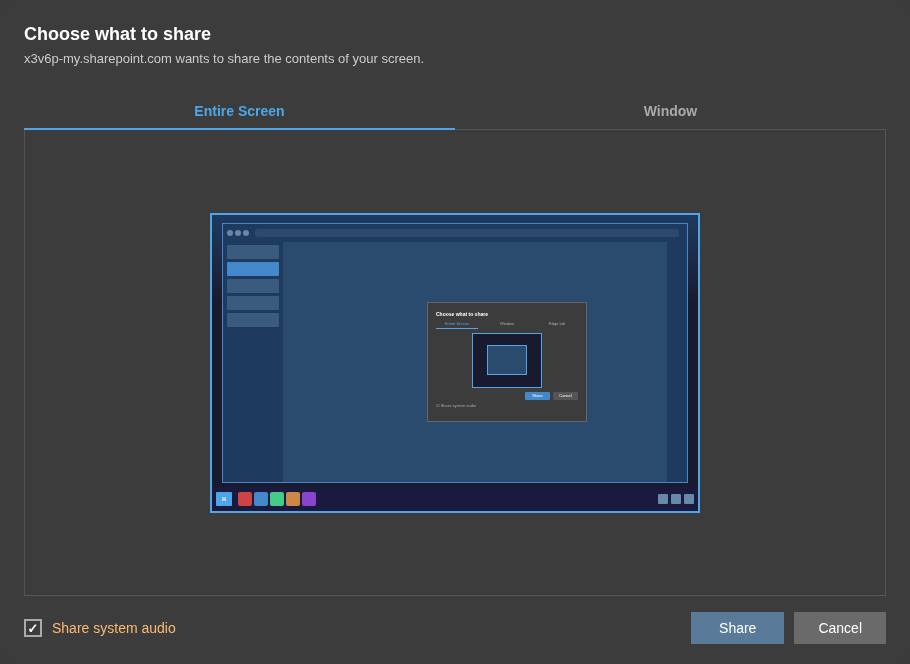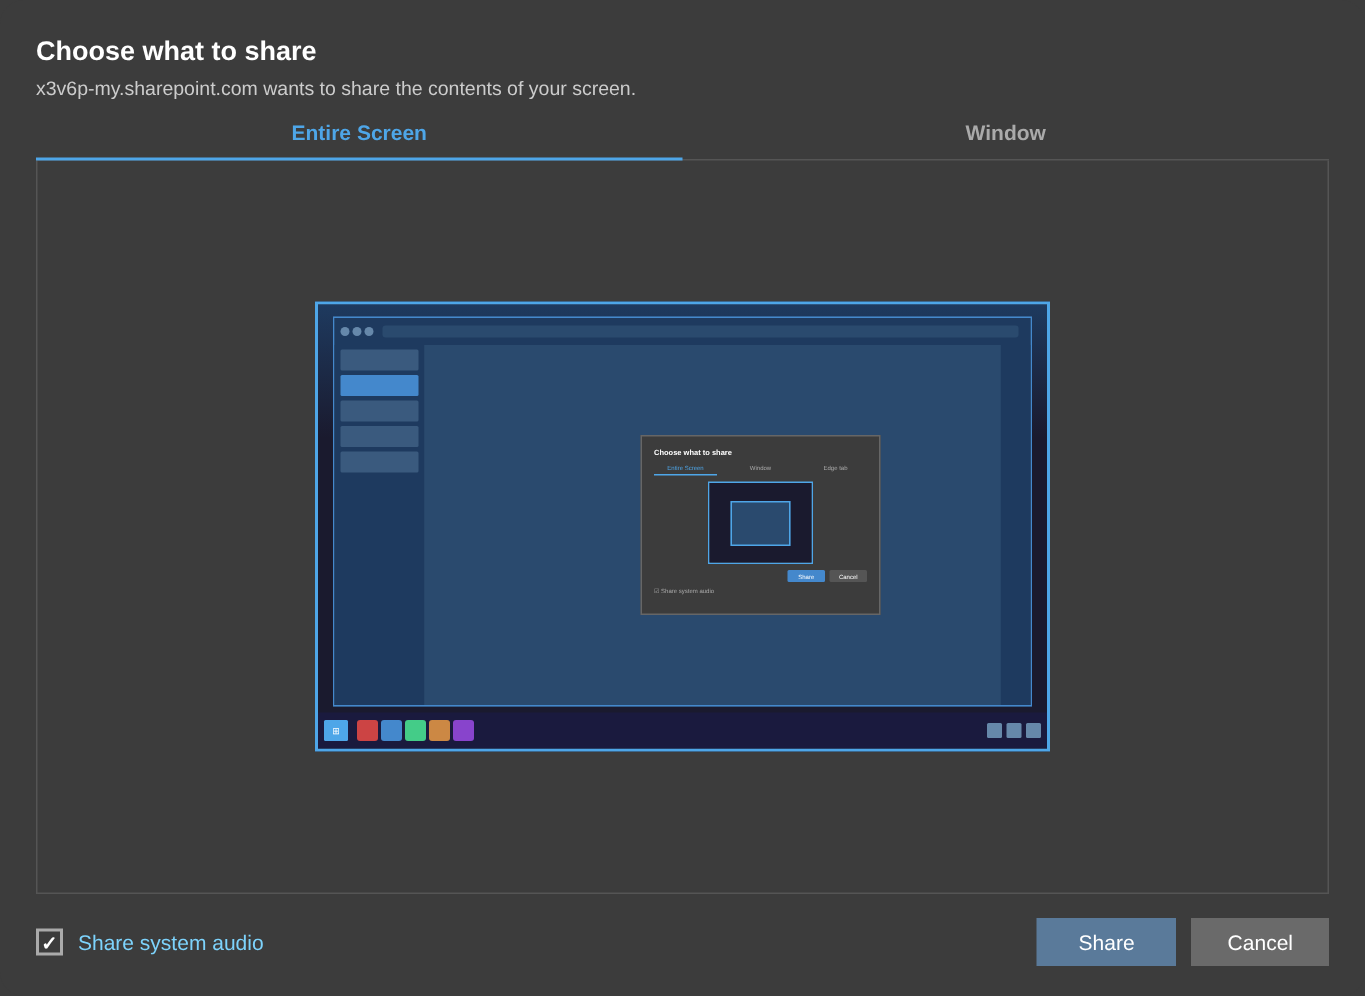--- a/index.html
+++ b/index.html
@@ -27,21 +27,21 @@
     .dialog-title {
       font-size: 18px;
       font-weight: 700;
       color: #ffffff;
       margin-bottom: 6px;
     }
 
     .dialog-subtitle {
       font-size: 13px;
       color: #cccccc;
-      margin-bottom: 4px;
+      margin-bottom: 27px;
     }
 
     .tabs {
       display: flex;
       border-bottom: 1px solid #555;
       margin-bottom: 0;
       position: relative;
     }
 
     .tab {
@@ -282,21 +282,21 @@
 
     .checkmark {
       color: #ffffff;
       font-size: 13px;
       font-weight: bold;
       line-height: 1;
     }
 
     .checkbox-label {
       font-size: 14px;
-      color: #7dd3fc;
+      color: #fdba74;
     }
 
     .footer-buttons {
       display: flex;
       gap: 10px;
     }
 
     .btn-share {
       background: #5a7a9a;
       color: #ffffff;

